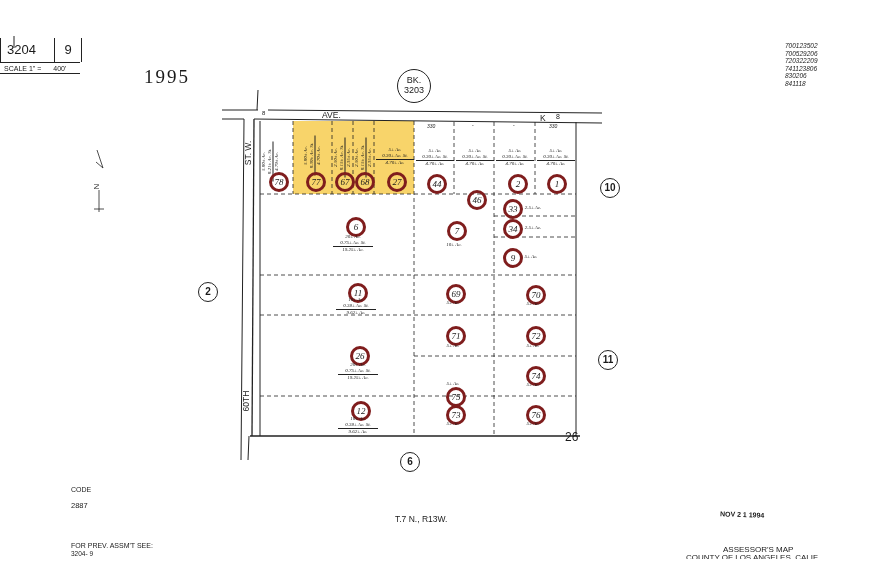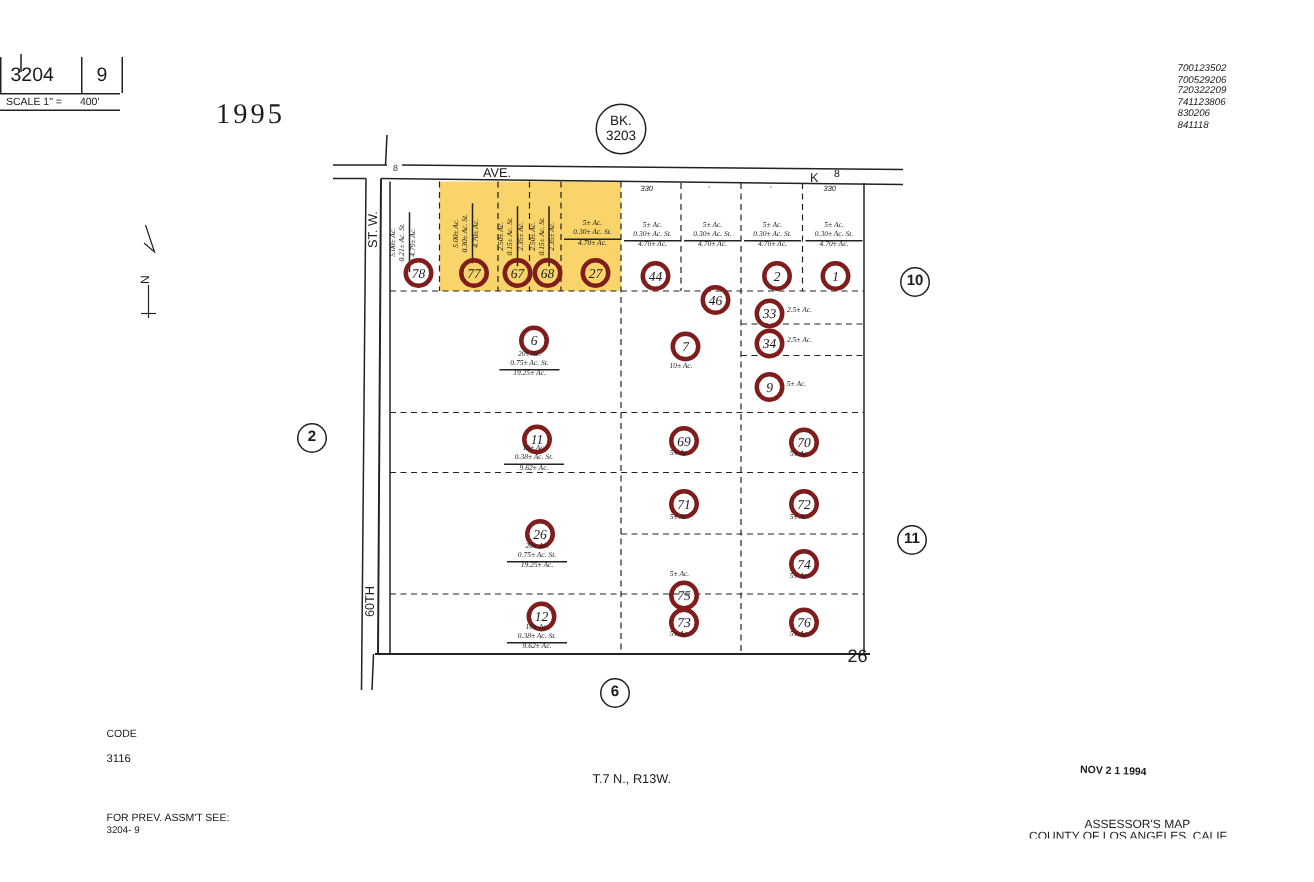--- a/index.html
+++ b/index.html
@@ -249,19 +249,19 @@
 <div class="circle-num" style="left:446px; top:387px;">75</div>
 <div class="acre" style="left:440px; top:421px; width:26px;">
   <div>5± Ac.</div>
 </div>
 <div class="circle-num" style="left:526px; top:405px;">76</div>
 <div class="acre" style="left:520px; top:421px; width:26px;">
   <div>5± Ac.</div>
 </div>
 
 <div class="txt" style="left:71px; top:486px; font-size:7px;">CODE</div>
-<div class="txt" style="left:71px; top:501px; font-size:7.5px;">3116</div>
+<div class="txt" style="left:71px; top:501px; font-size:7.5px;">2887</div>
 <div class="txt" style="left:71px; top:542px; font-size:7px;">FOR PREV. ASSM'T SEE:</div>
 <div class="txt" style="left:71px; top:550px; font-size:6.5px;">3204- 9</div>
 <div class="txt" style="left:373px; top:514px; font-size:8.5px;margin-left:22px;">T.7 N., R13W.</div>
 <div class="txt" style="left:720px; top:511px; font-size:7px; font-weight:bold; transform:rotate(2deg);">NOV 2 1 1994</div>
 <div class="txt" style="left:723px; top:545px; font-size:8px;">ASSESSOR'S MAP</div>
 <div class="txt" style="left:686px; top:554px; font-size:8px; height:5px; overflow:hidden; line-height:8px;">COUNTY OF LOS ANGELES, CALIF.</div>
 
 </body></html>

